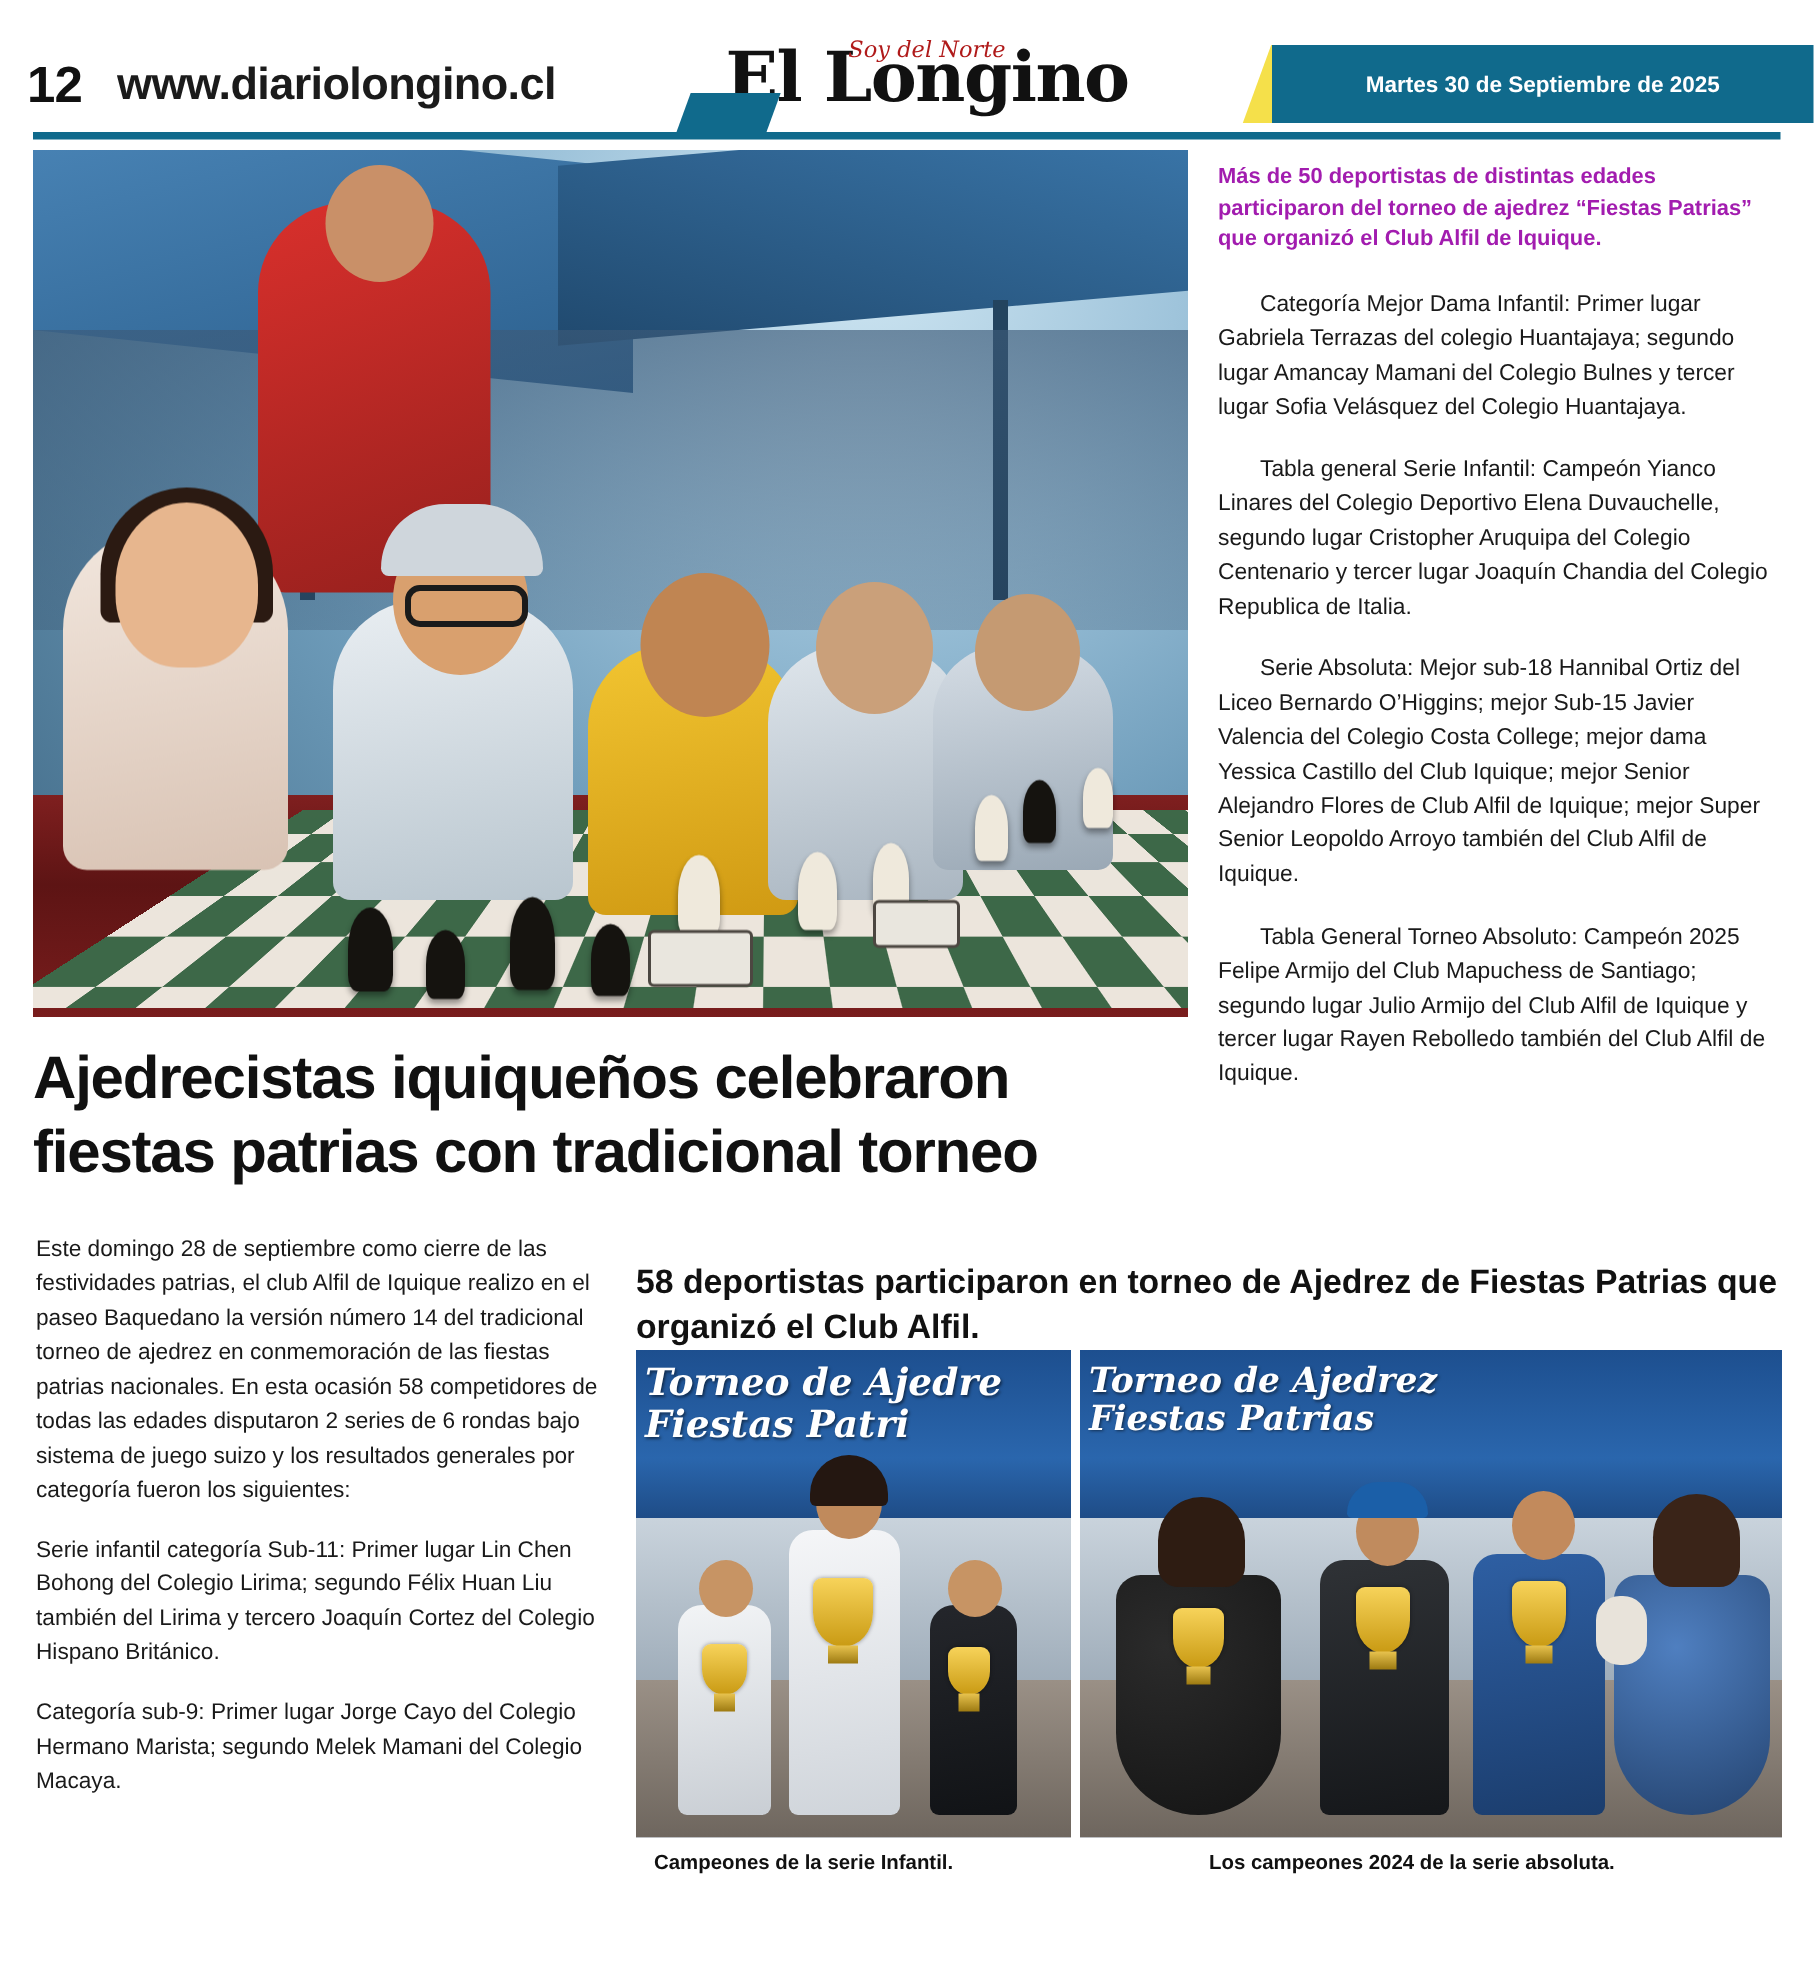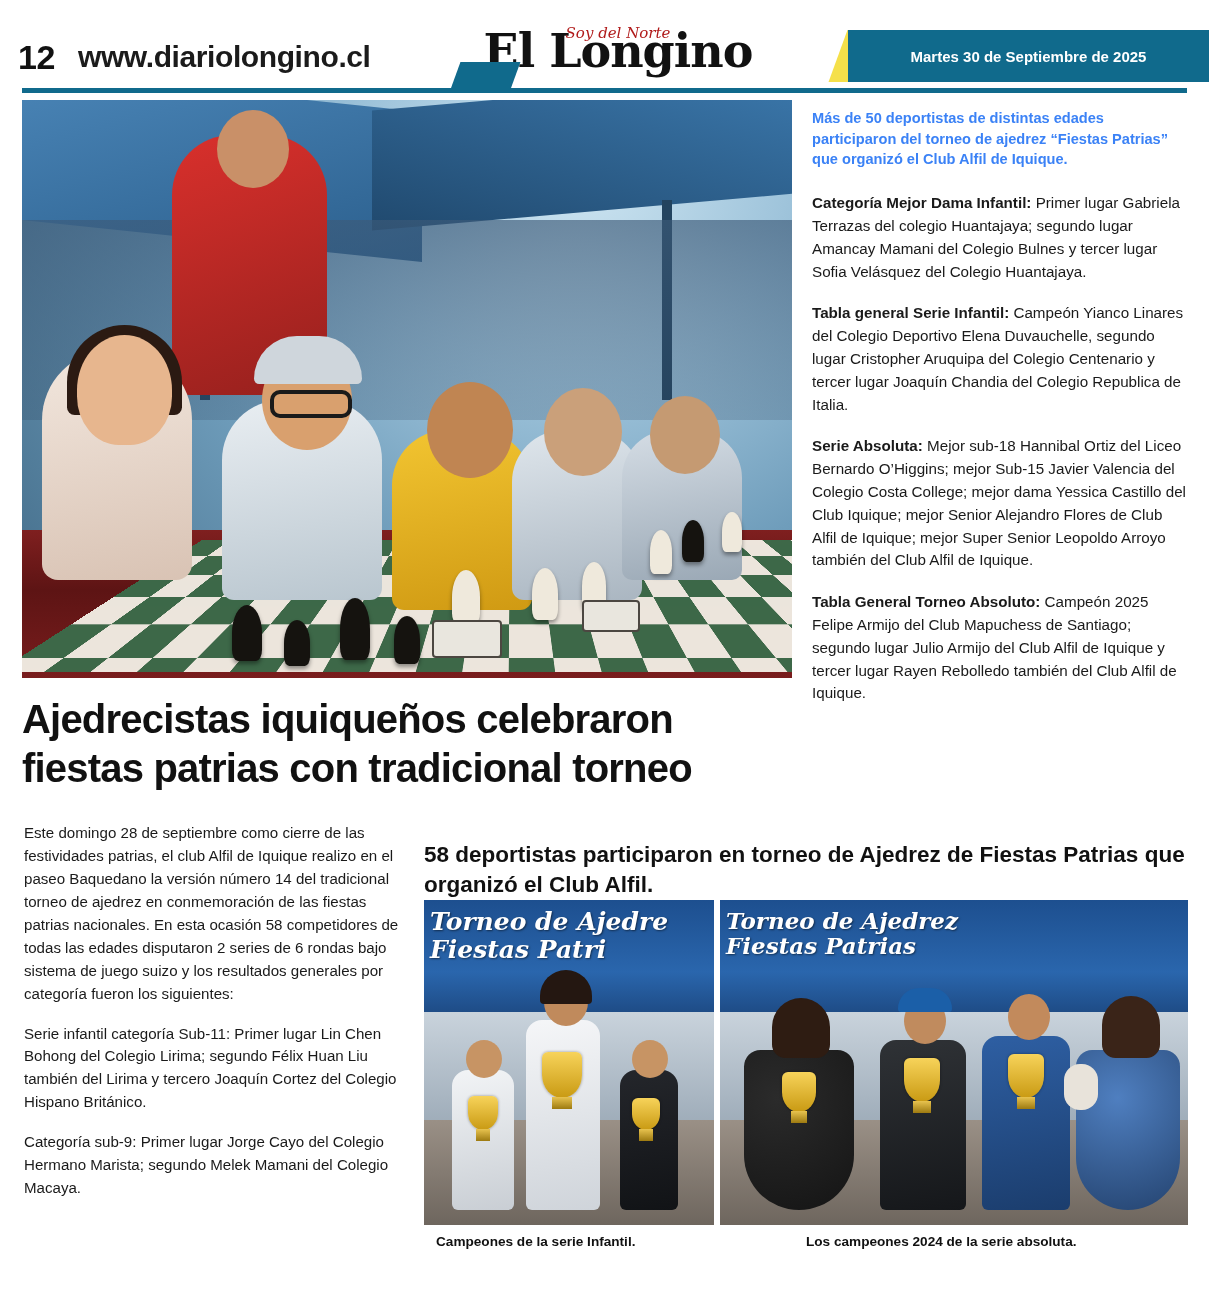--- a/index.html
+++ b/index.html
@@ -204,31 +204,31 @@
   .sidebar {
     position: absolute;
     left: 812px;
     top: 8px;
     width: 376px;
   }
   .lede {
     font-size: 14.6px;
     font-weight: bold;
     line-height: 1.42;
-    color: #3b82f6;
+    color: #a21caf;
     margin-bottom: 22px;
   }
   .side-p {
     font-size: 15.2px;
     line-height: 1.5;
     color: #1a1a1a;
     margin-bottom: 19px;
     text-align: left;
   }
-  .side-p b { font-weight: bold; }
+  .side-p b { font-weight: normal; margin-left: 28px; }
 
   
   .headline {
     position: absolute;
     left: 22px;
     top: 595px;
     width: 775px;
     font-size: 40px;
     font-weight: bold;
     line-height: 1.22;

